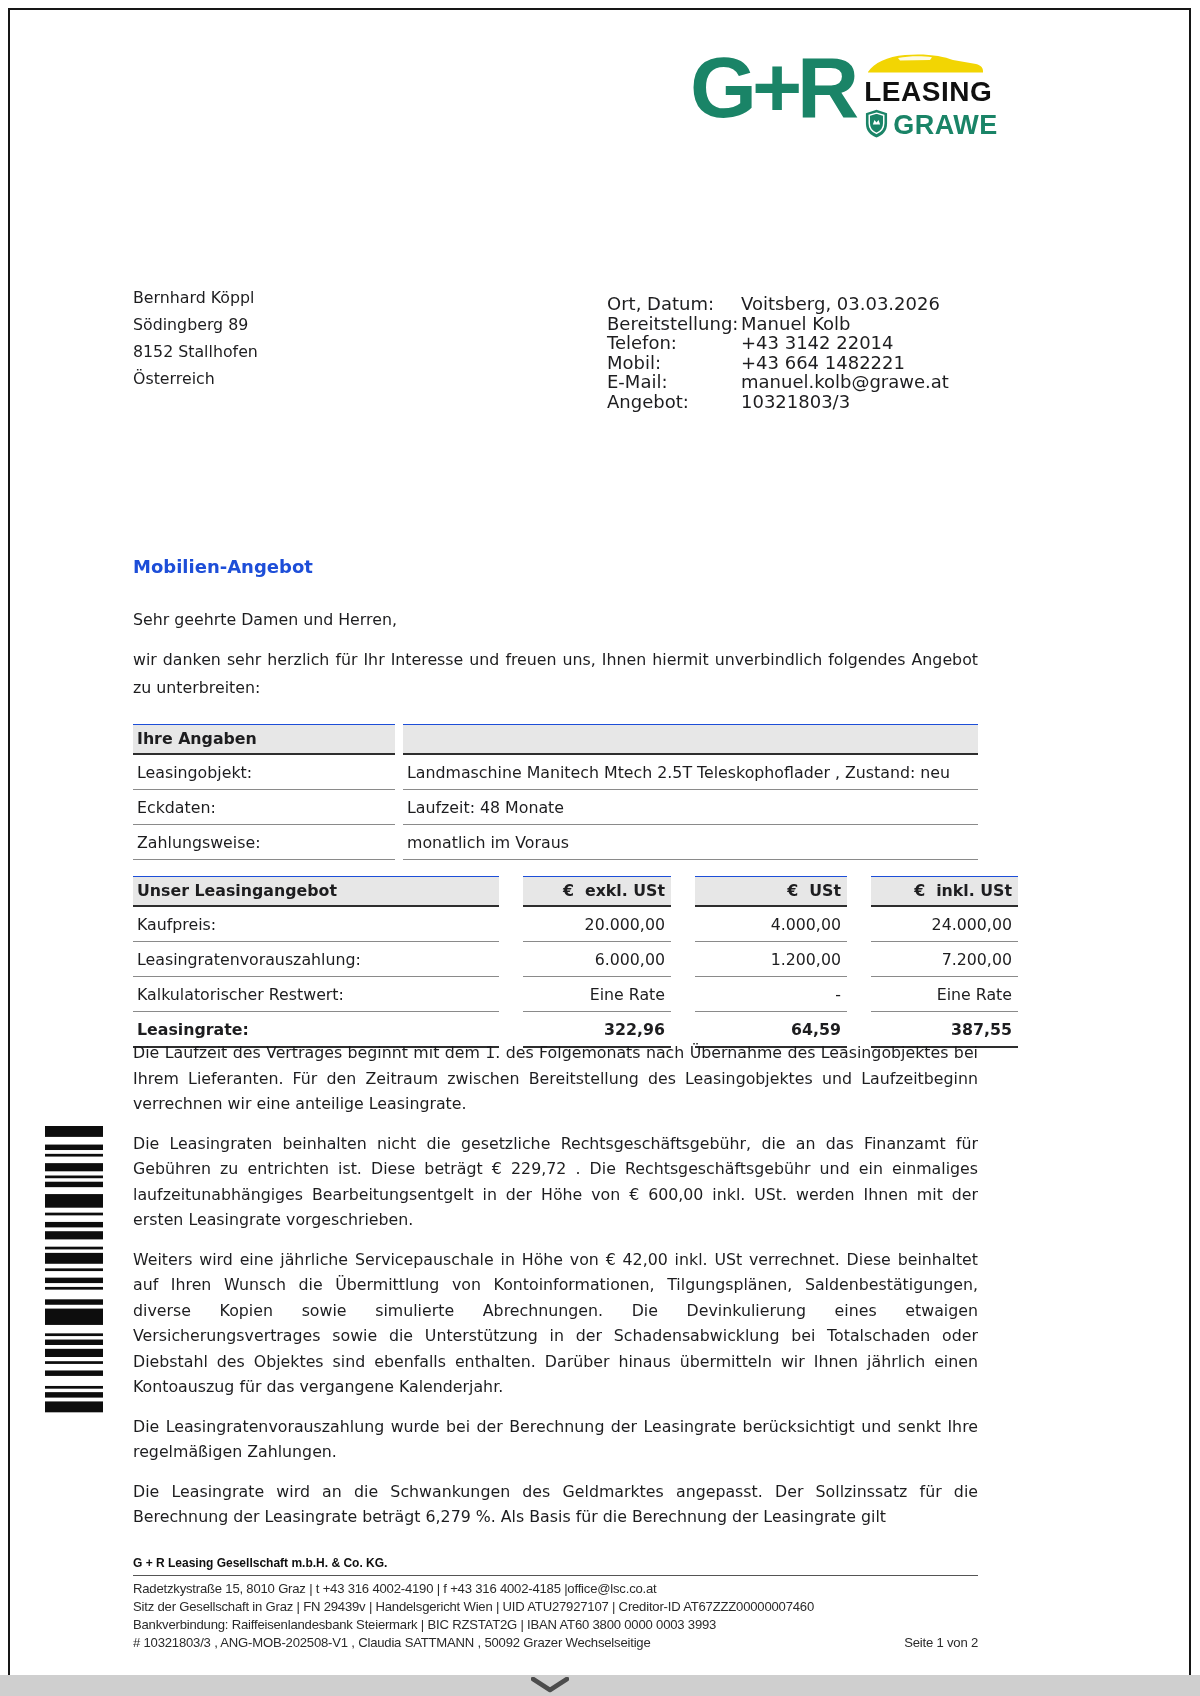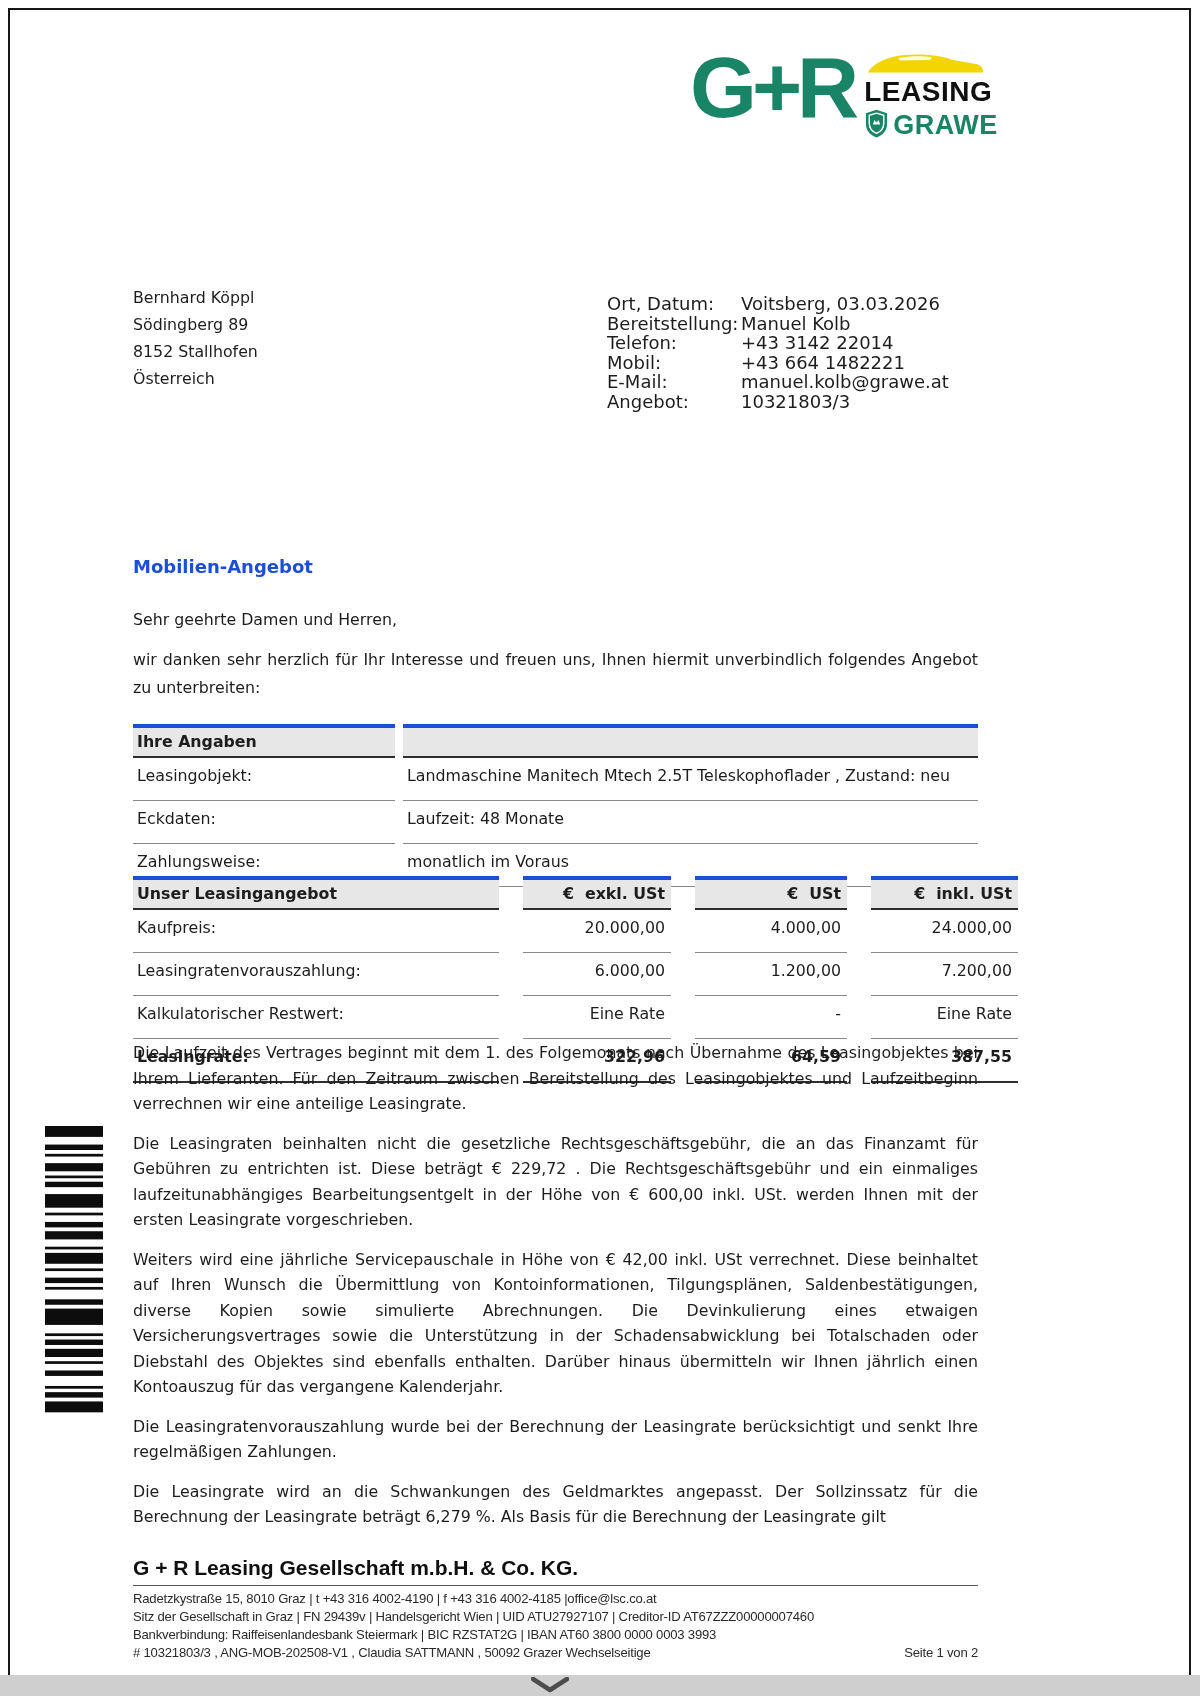--- a/index.html
+++ b/index.html
@@ -27,37 +27,37 @@
   .salutation{position:absolute;left:133px;top:610px;font-size:15.8px;}
   .intro{position:absolute;left:133px;top:646px;width:845px;font-size:15.8px;line-height:27.5px;text-align:justify;}
 
   
   .tbl{position:absolute;left:133px;width:845px;font-size:15.8px;}
   .t1{top:724px;}
   .t2{top:876px;}
   .t1-head,.t1-row{display:grid;grid-template-columns:262px 575px;column-gap:8px;}
   .t2-head,.t2-row{display:grid;grid-template-columns:366px 148px 152px 147px;column-gap:24px;}
   .hcell{background:#e7e7e7;font-weight:bold;padding:4px 6px 5px 4px;
-         border-top:4px solid #1d4ed8;border-bottom:2px solid #2e2e2e;}
-  .cell{padding:5px 6px 12px 4px;border-bottom:1px solid #8a8a8a;line-height:25px;}
+         border-top:1px solid #1d4ed8;border-bottom:2px solid #2e2e2e;}
+  .cell{padding:5px 6px 4px 4px;border-bottom:1px solid #8a8a8a;line-height:25px;}
   .num,.hnum{text-align:right;}
   .t2 .bold-row .cell{font-weight:bold;border-bottom:2px solid #2e2e2e;}
 
   
   .body-copy{position:absolute;left:133px;top:1036px;width:845px;font-size:15.8px;line-height:25.5px;text-align:justify;}
   .body-copy p{margin:4px 0 14px 0;}
 
   
   .barcode{position:absolute;left:45px;top:1126px;width:58px;height:294px;}
   .barcode svg{width:58px;height:294px;display:block;}
   .barcode rect{fill:#0d0d0d;}
 
   
   .footer{position:absolute;left:133px;top:1556px;width:845px;font-family:"Liberation Sans",sans-serif;}
-  .f-company{font-size:21px;font-weight:bold;color:#0f0f0f;}
+  .f-company{font-size:12px;font-weight:bold;color:#0f0f0f;}
   .f-rule{border:none;border-top:1px solid #555;margin:5px 0 4px 0;}
   .f-line{font-size:13.1px;line-height:18px;color:#2a2a2a;letter-spacing:-.2px;}
   .f-last{display:flex;justify-content:space-between;}
 
   
   .bottombar{position:absolute;left:0;top:1675px;width:1200px;height:21px;background:#cfcfcf;z-index:5;}
   .chevron{position:absolute;left:531px;top:2px;width:38px;height:16px;cursor:pointer;}
 </style>
 </head>
 <body>

